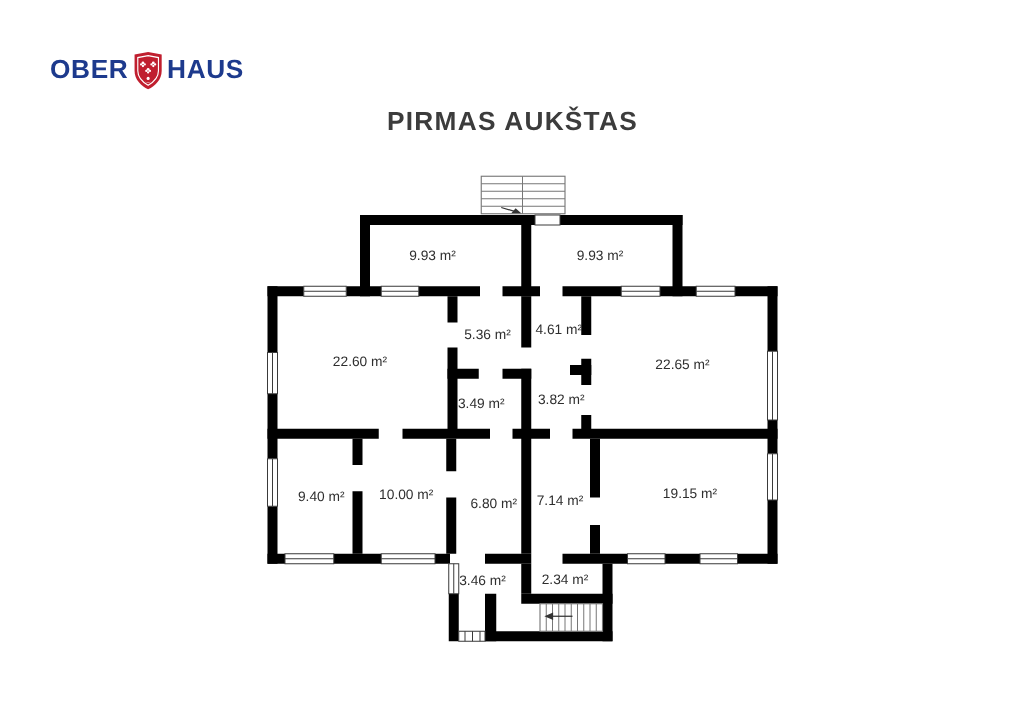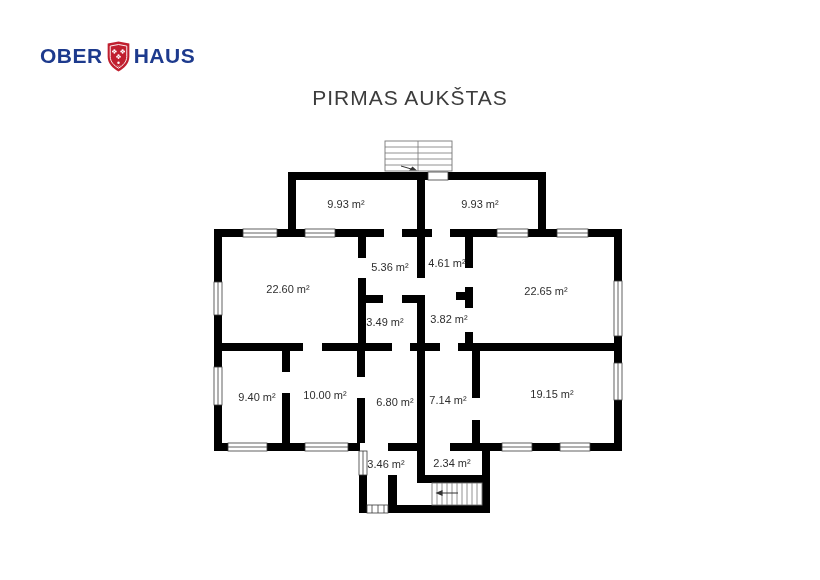--- a/index.html
+++ b/index.html
@@ -11,21 +11,21 @@
     position:absolute;left:40px;top:40px;height:32px;
     display:flex;align-items:center;gap:3px;
   }
   .logo-text{
     color:#1d3a8d;font-weight:bold;font-size:21px;letter-spacing:.5px;
     line-height:30px;
   }
   .logo-shield{width:25px;height:31px;display:block;}
   .page-title{
     position:absolute;left:0;right:0;top:86px;text-align:center;
-    font-size:21px;color:#3c3c3c;letter-spacing:1px;
+    font-size:21px;color:#3c3c3c;letter-spacing:1px;font-weight:bold;
   }
   .plan-svg{position:absolute;left:0;top:0;}
   .room-label{
     font-family:"Liberation Sans", sans-serif;
     font-size:11px;fill:#2e2e2e;
   }
   .wall{fill:#000000;}
   .win{fill:#ffffff;stroke:#3a3a3a;stroke-width:0.8;}
   .winline{stroke:#3a3a3a;stroke-width:0.8;}
   .stair{stroke:#777777;stroke-width:0.8;fill:none;}

